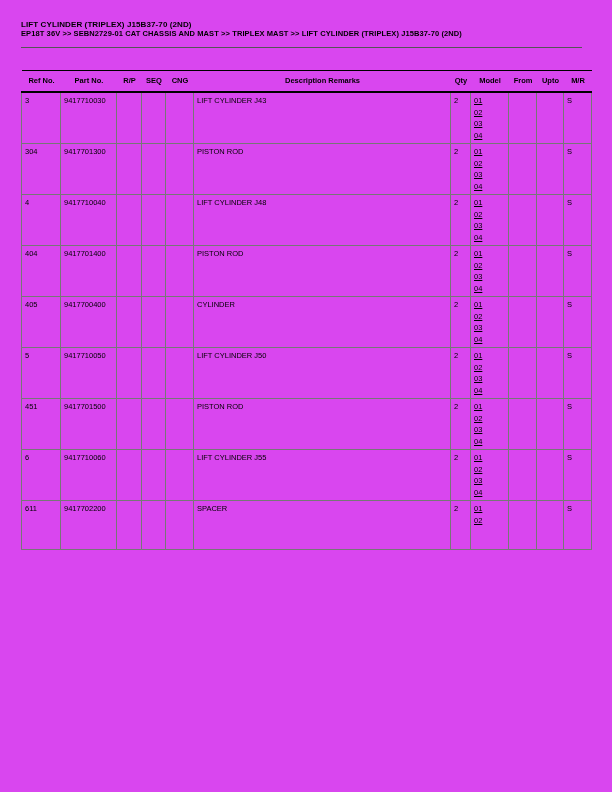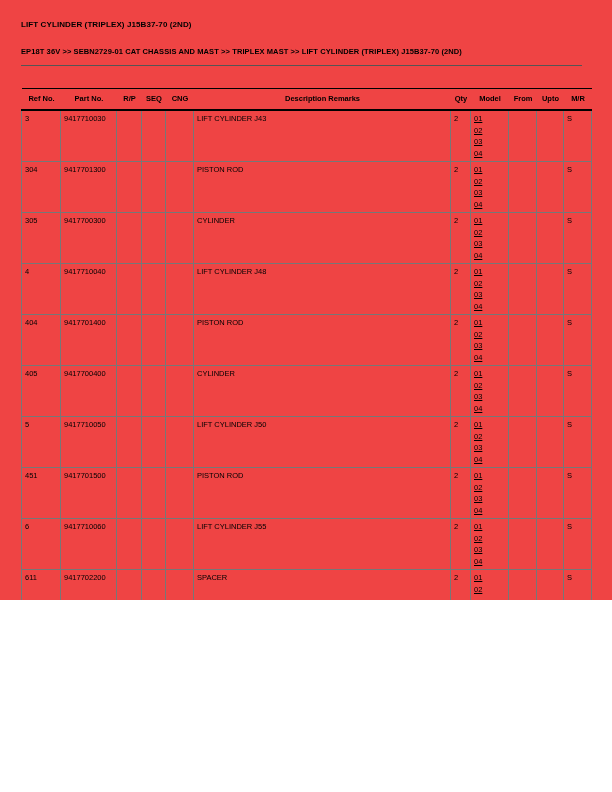--- a/index.html
+++ b/index.html
@@ -3,38 +3,37 @@
 <meta charset="utf-8">
 <style>
   html, body {
     margin: 0;
     padding: 0;
     background: #ffffff;
   }
   .page {
     position: relative;
     width: 612px;
-    height: 600px;
+    height: 792px;
     overflow: hidden;
     box-sizing: border-box;
     padding: 14px 30px 0 21px;
-    background: #ef4444;
+    background: #d946ef;
     color: #000000;
     font-family: "Liberation Sans", sans-serif;
   }
   .doc-title {
     font-size: 8px;
     font-weight: bold;
     margin-top: 6px;
     letter-spacing: 0.1px;
   }
   .breadcrumb {
     font-size: 7.5px;
     font-weight: bold;
-    margin-top: 18px;
     letter-spacing: 0.1px;
     white-space: nowrap;
   }
   .rule {
     border: none;
     border-top: 1px solid #555555;
     margin: 9px 0 0 0;
   }
   table.parts {
     border-collapse: collapse;
@@ -152,38 +151,20 @@
       <div class="model-line">01</div>
       <div class="model-line">02</div>
       <div class="model-line">03</div>
       <div class="model-line">04</div>
     </td>
     <td></td>
     <td></td>
     <td>S</td>
   </tr>
 
-  <tr>
-    <td>305</td>
-    <td>9417700300</td>
-    <td></td>
-    <td></td>
-    <td></td>
-    <td>CYLINDER</td>
-    <td>2</td>
-    <td>
-      <div class="model-line">01</div>
-      <div class="model-line">02</div>
-      <div class="model-line">03</div>
-      <div class="model-line">04</div>
-    </td>
-    <td></td>
-    <td></td>
-    <td>S</td>
-  </tr>
 
   <tr>
     <td>4</td>
     <td>9417710040</td>
     <td></td>
     <td></td>
     <td></td>
     <td>LIFT CYLINDER J48</td>
     <td>2</td>
     <td>

